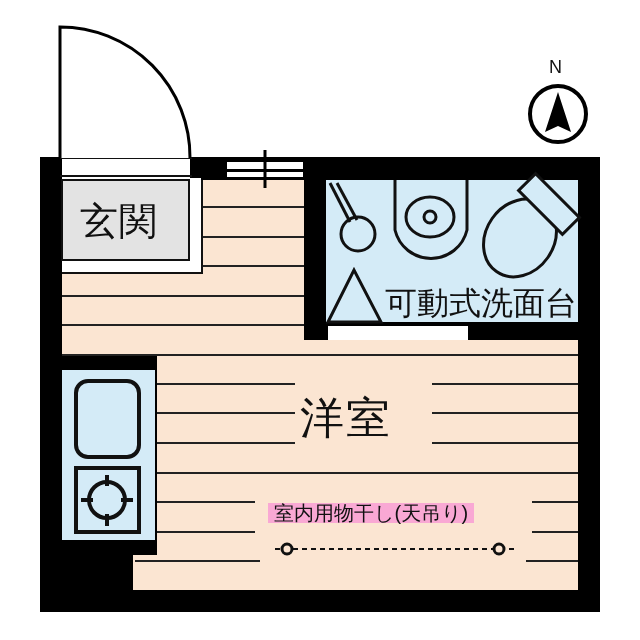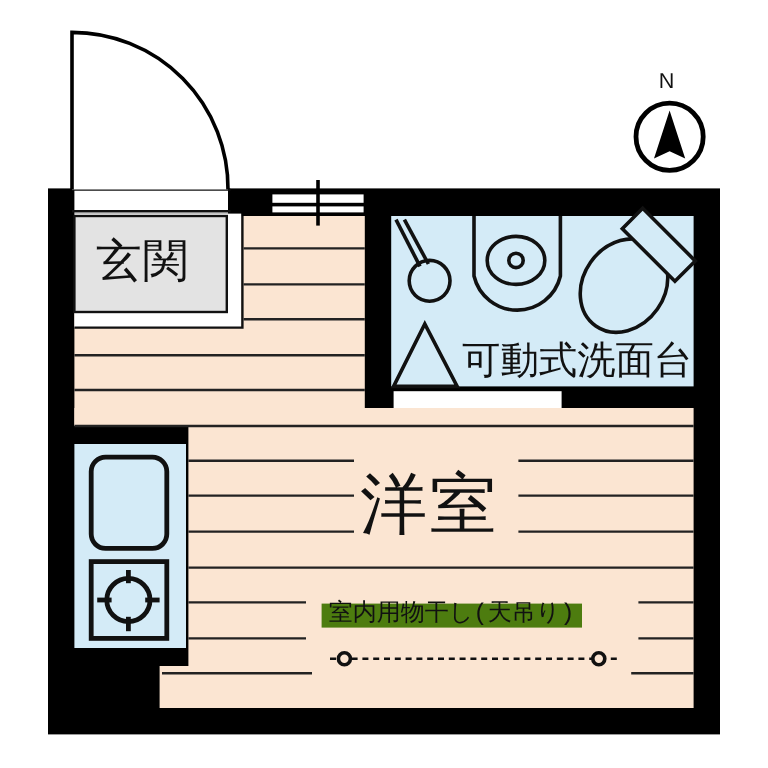--- a/index.html
+++ b/index.html
@@ -1,24 +1,24 @@
 <!DOCTYPE html>
 <html><head>
 <meta charset="utf-8">
 <style>
   html, body { margin:0; padding:0; background:#ffffff; }
   #stage { position:relative; width:640px; height:640px; overflow:hidden; background:#fff; }
   svg { position:absolute; left:0; top:0; }
-  .lbl { position:absolute; font-family:Liberation Mono, monospace; color:#111; white-space:nowrap; line-height:1; }
+  .lbl { position:absolute; font-family:Liberation Sans, sans-serif; color:#111; white-space:nowrap; line-height:1; }
   .lbl-genkan { left:80px; top:202px; font-size:38px; letter-spacing:1px; }
   .lbl-washroom { left:385px; top:287px; font-size:32px; }
-  .lbl-room { left:300px; top:396px; font-size:56px; letter-spacing:2px; }
+  .lbl-room { left:300px; top:396px; font-size:44px; letter-spacing:2px; }
   .lbl-dryer { left:268px; top:503px; font-size:20px; }
   .lbl-north { left:549px; top:58px; font-size:18px; font-family:"Liberation Sans", sans-serif; }
-  .room-bg { background:#4d7c0f; padding:0 6px; }
+  .room-bg { background:#f9a8d4; padding:0 6px; }
 </style>
 </head>
 <body>
 
 <div id="stage">
   <svg width="640" height="640" viewBox="0 0 640 640">
 
     <rect x="40" y="157" width="560" height="455" fill="#000"></rect>
 
     <g>

